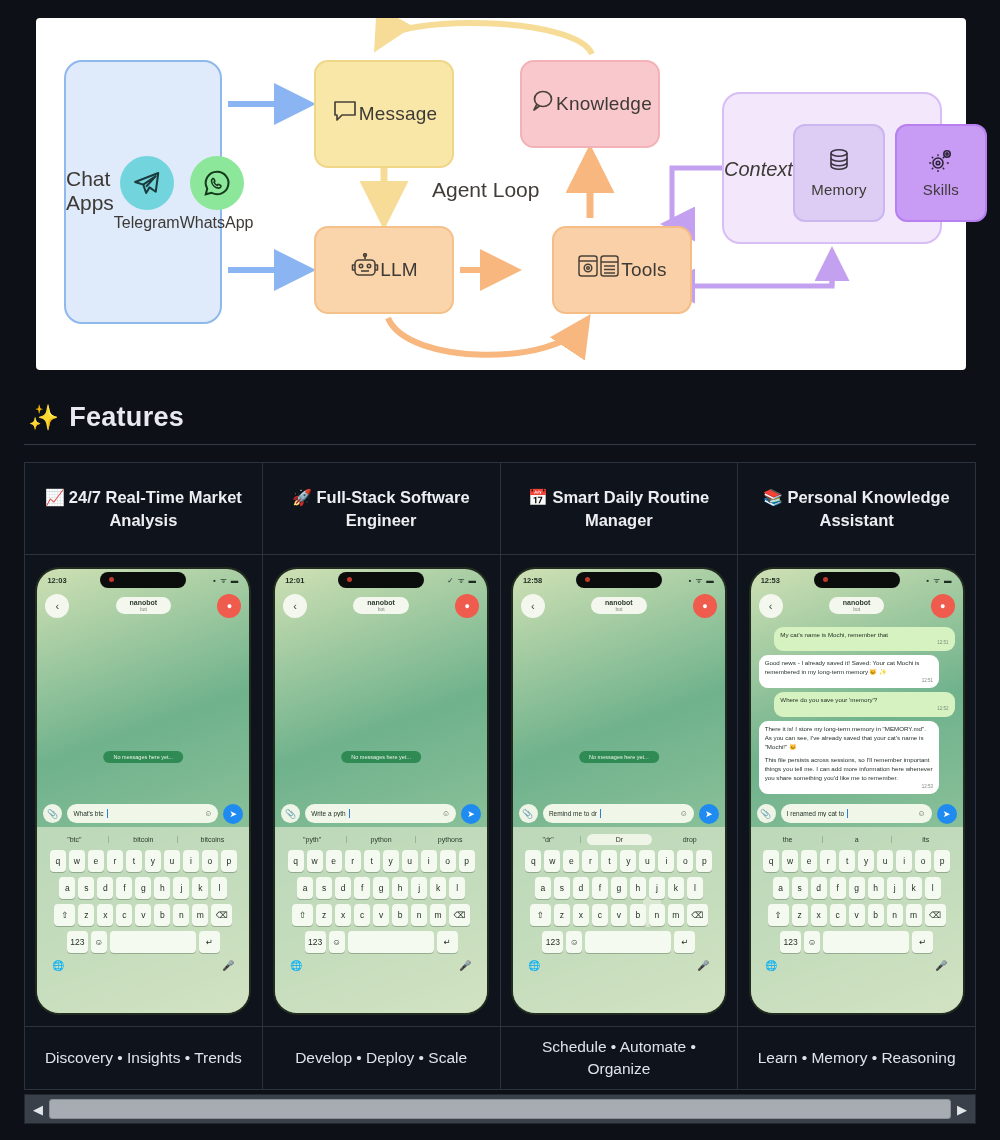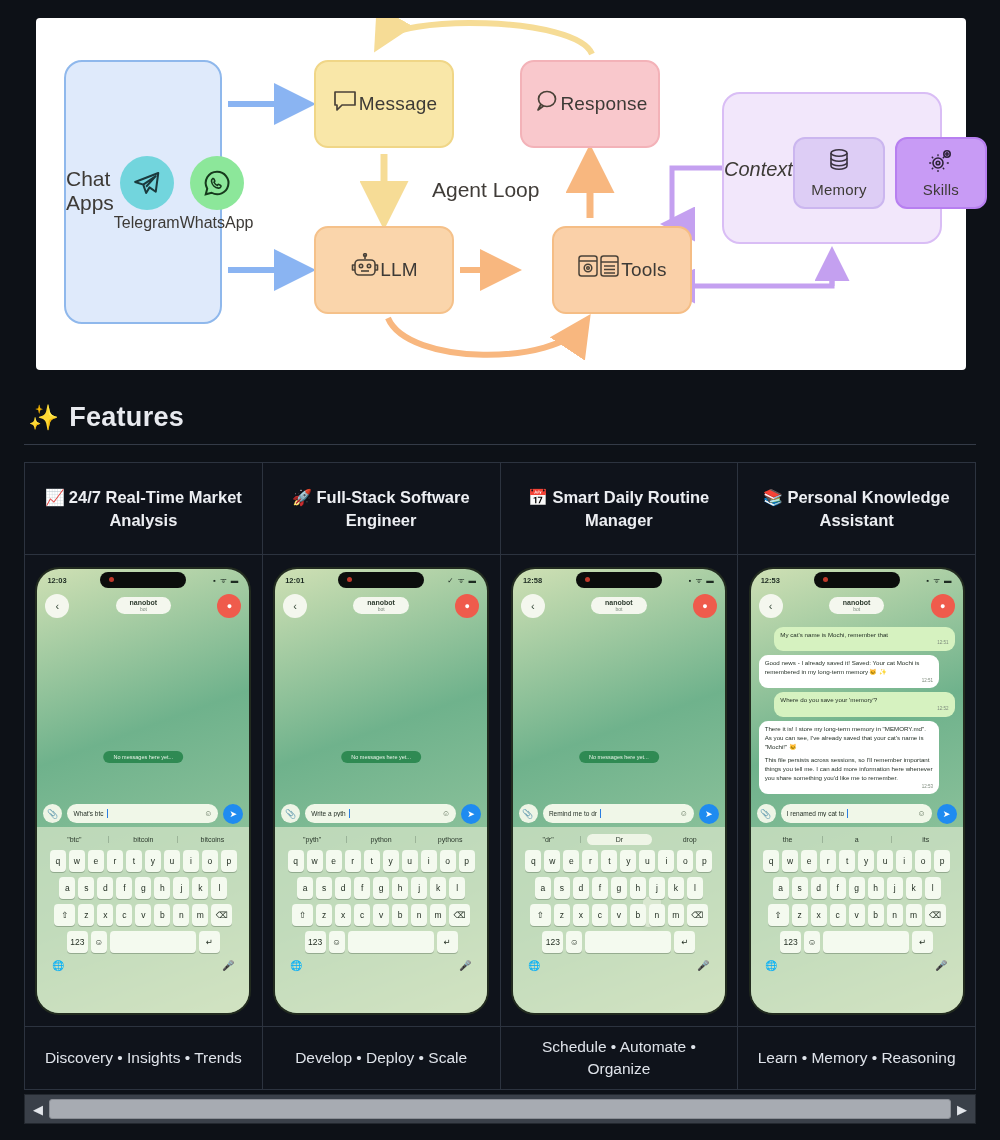--- a/index.html
+++ b/index.html
@@ -41,34 +41,34 @@
   .app-item { display: flex; flex-direction: column; align-items: center; margin-bottom: 14px; }
   .app-circle {
     width: 54px; height: 54px; border-radius: 50%;
     display: flex; align-items: center; justify-content: center;
     margin-bottom: 4px;
   }
   .app-tg { background: #72d5dd; }
   .app-wa { background: #8ce79a; }
   .app-name { font-size: 16px; color: #3d3a36; }
 
-  .n-message { left: 278px; top: 42px; width: 140px; height: 88px; background: #f9e7a8; border: 2px solid #f0d687; }
+  .n-message { left: 278px; top: 42px; width: 140px; height: 108px; background: #f9e7a8; border: 2px solid #f0d687; }
   .n-response { left: 484px; top: 42px; width: 140px; height: 88px; background: #f9c8cc; border: 2px solid #f3b2b8; }
   .n-llm { left: 278px; top: 208px; width: 140px; height: 88px; background: #fad5ab; border: 2px solid #f5c18a; }
   .n-tools { left: 484px; top: 208px; width: 140px; height: 88px; background: #fad0a8; border: 2px solid #f5bd85; margin-left: 32px; }
 
   .ctx-group {
     left: 686px; top: 74px; width: 220px; height: 152px;
     background: #f2e7fb; border: 2px solid #d9bdf5; border-radius: 18px;
     justify-content: flex-start; padding-top: 10px;
   }
   .ctx-group .grp-title { font-size: 20px; color: #3d3a36; margin-bottom: 8px; font-style: italic; }
   .ctx-row { display: flex; gap: 10px; }
   .ctx-card {
-    width: 92px; height: 72px; border-radius: 12px;
+    width: 92px; height: 98px; border-radius: 12px;
     display: flex; flex-direction: column; align-items: center; justify-content: center;
   }
   .ctx-memory { background: #ddcdf5; border: 2px solid #cbb6ef; }
   .ctx-skills { background: #c89bf5; border: 2px solid #b77ff0; }
   .ctx-card .lbl { font-size: 15px; }
 
   .agent-loop-label {
     position: absolute; left: 396px; top: 160px;
     font-size: 21px; color: #403c38; white-space: nowrap;
   }
@@ -321,21 +321,21 @@
     <div class="lbl">Message</div>
   </div>
 
   <div class="node n-response">
     <div class="glyph">
       <svg width="28" height="24" viewBox="0 0 28 24" fill="none" stroke="#4a4238" stroke-width="1.7" stroke-linejoin="round">
         <ellipse cx="15" cy="10" rx="8.5" ry="7.5"></ellipse>
         <path d="M9 15 L6 21 L11.5 17"></path>
       </svg>
     </div>
-    <div class="lbl">Response</div>
+    <div class="lbl">Knowledge</div>
   </div>
 
   <div class="node n-llm">
     <div class="glyph">
       <svg width="30" height="28" viewBox="0 0 30 28" fill="none" stroke="#4a4238" stroke-width="1.6" stroke-linejoin="round">
         <line x1="15" y1="2" x2="15" y2="6"></line>
           <circle cx="15" cy="2" r="1.4"></circle>
         <rect x="5" y="7" width="20" height="15" rx="4"></rect>
         <circle cx="11" cy="13" r="1.7"></circle>
           <circle cx="19" cy="13" r="1.7"></circle>

